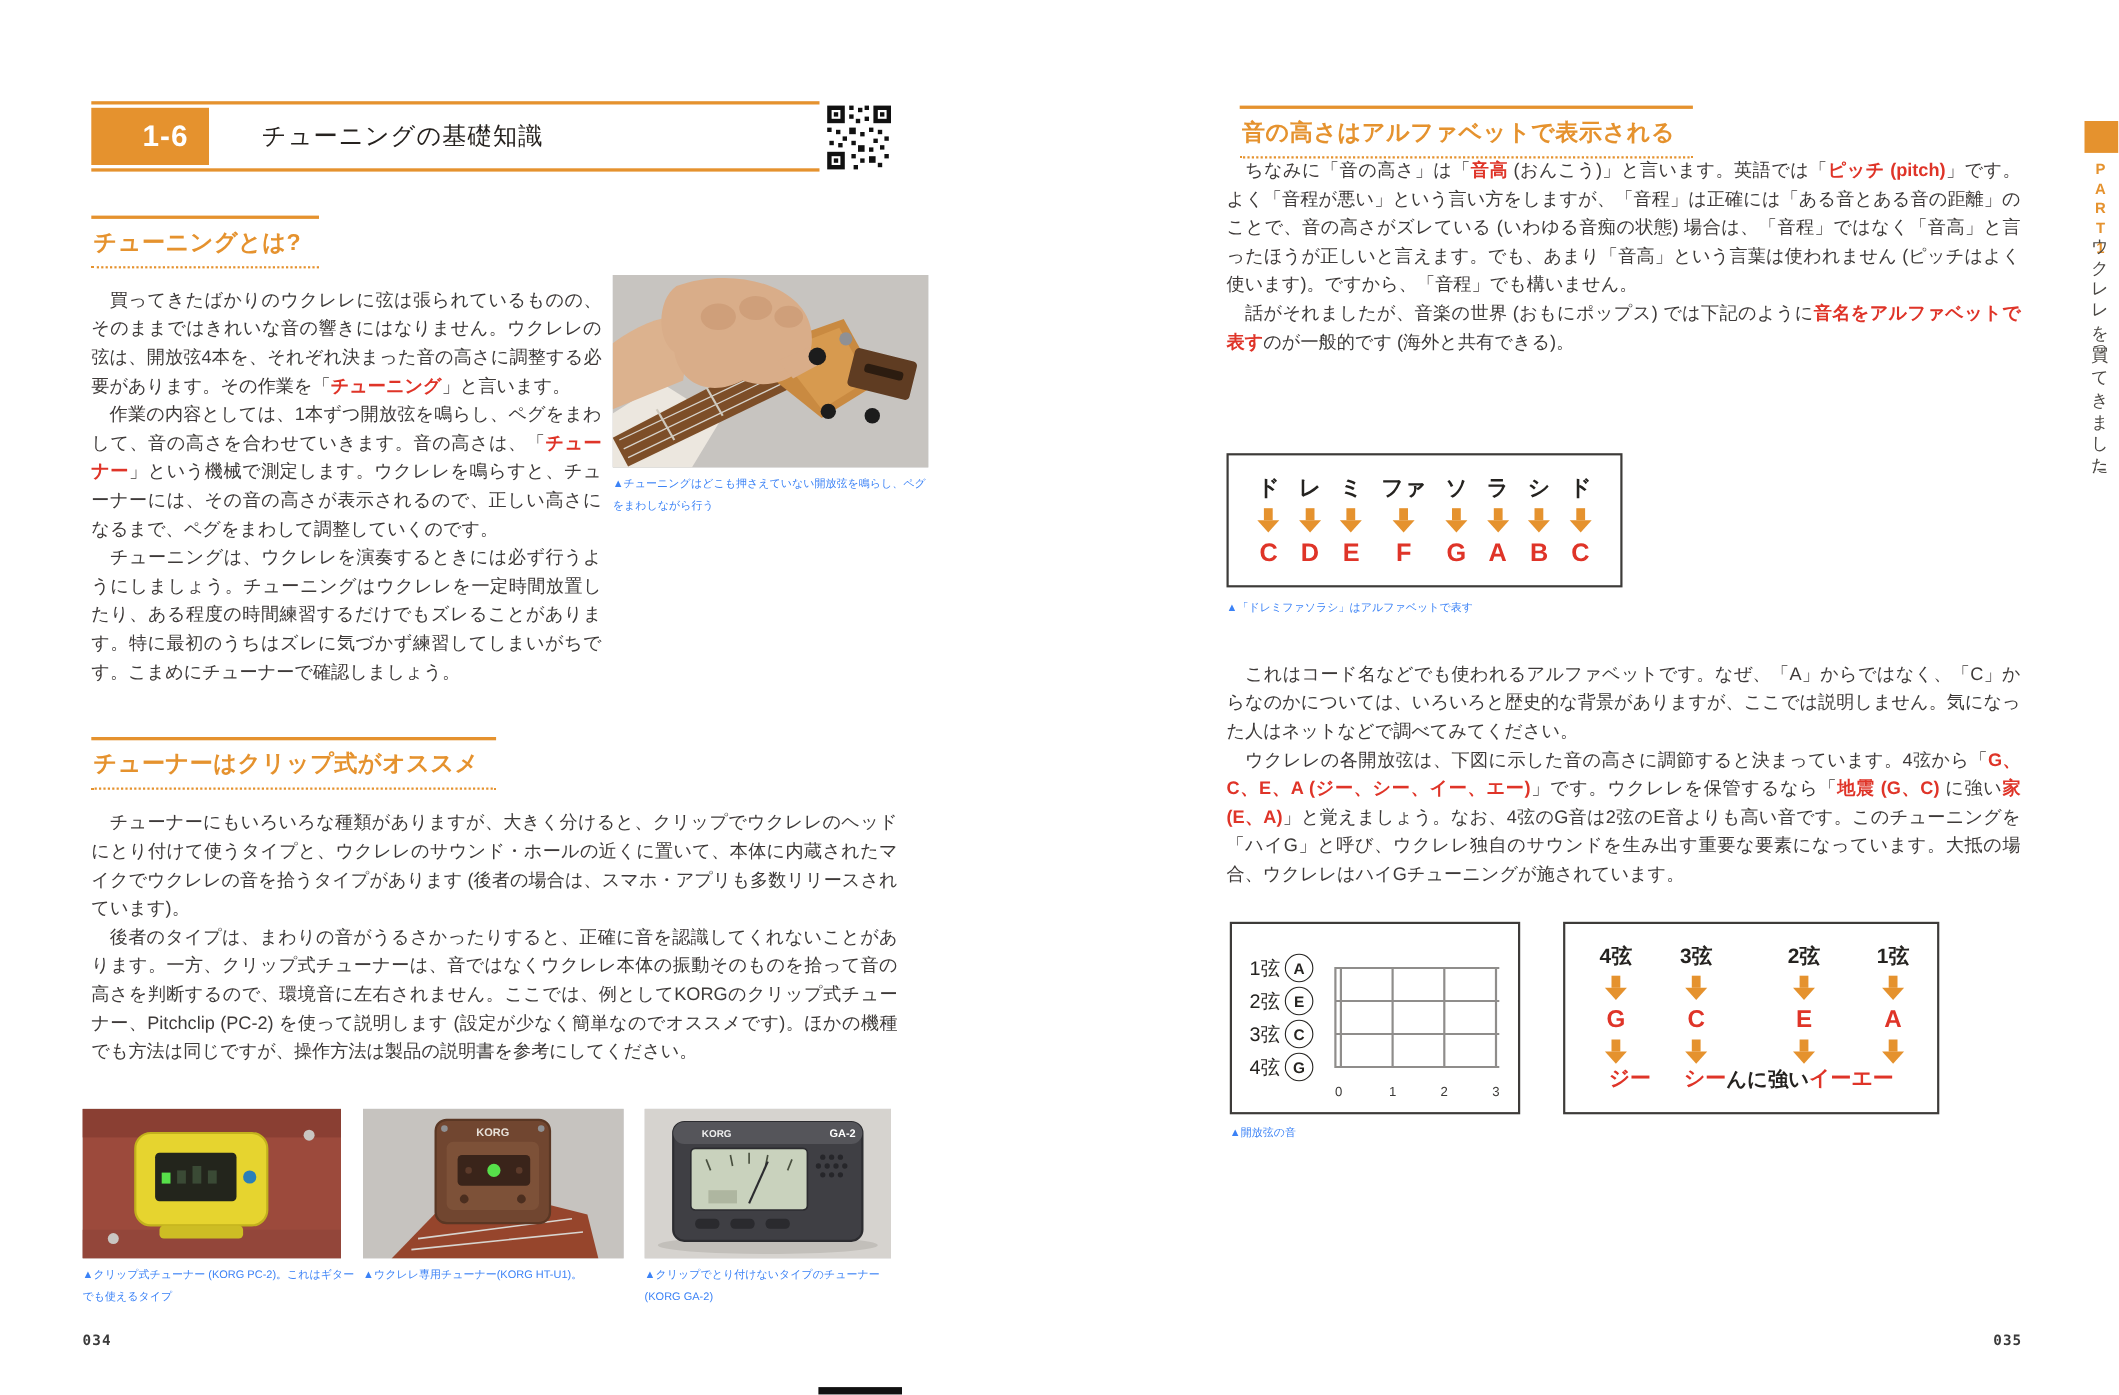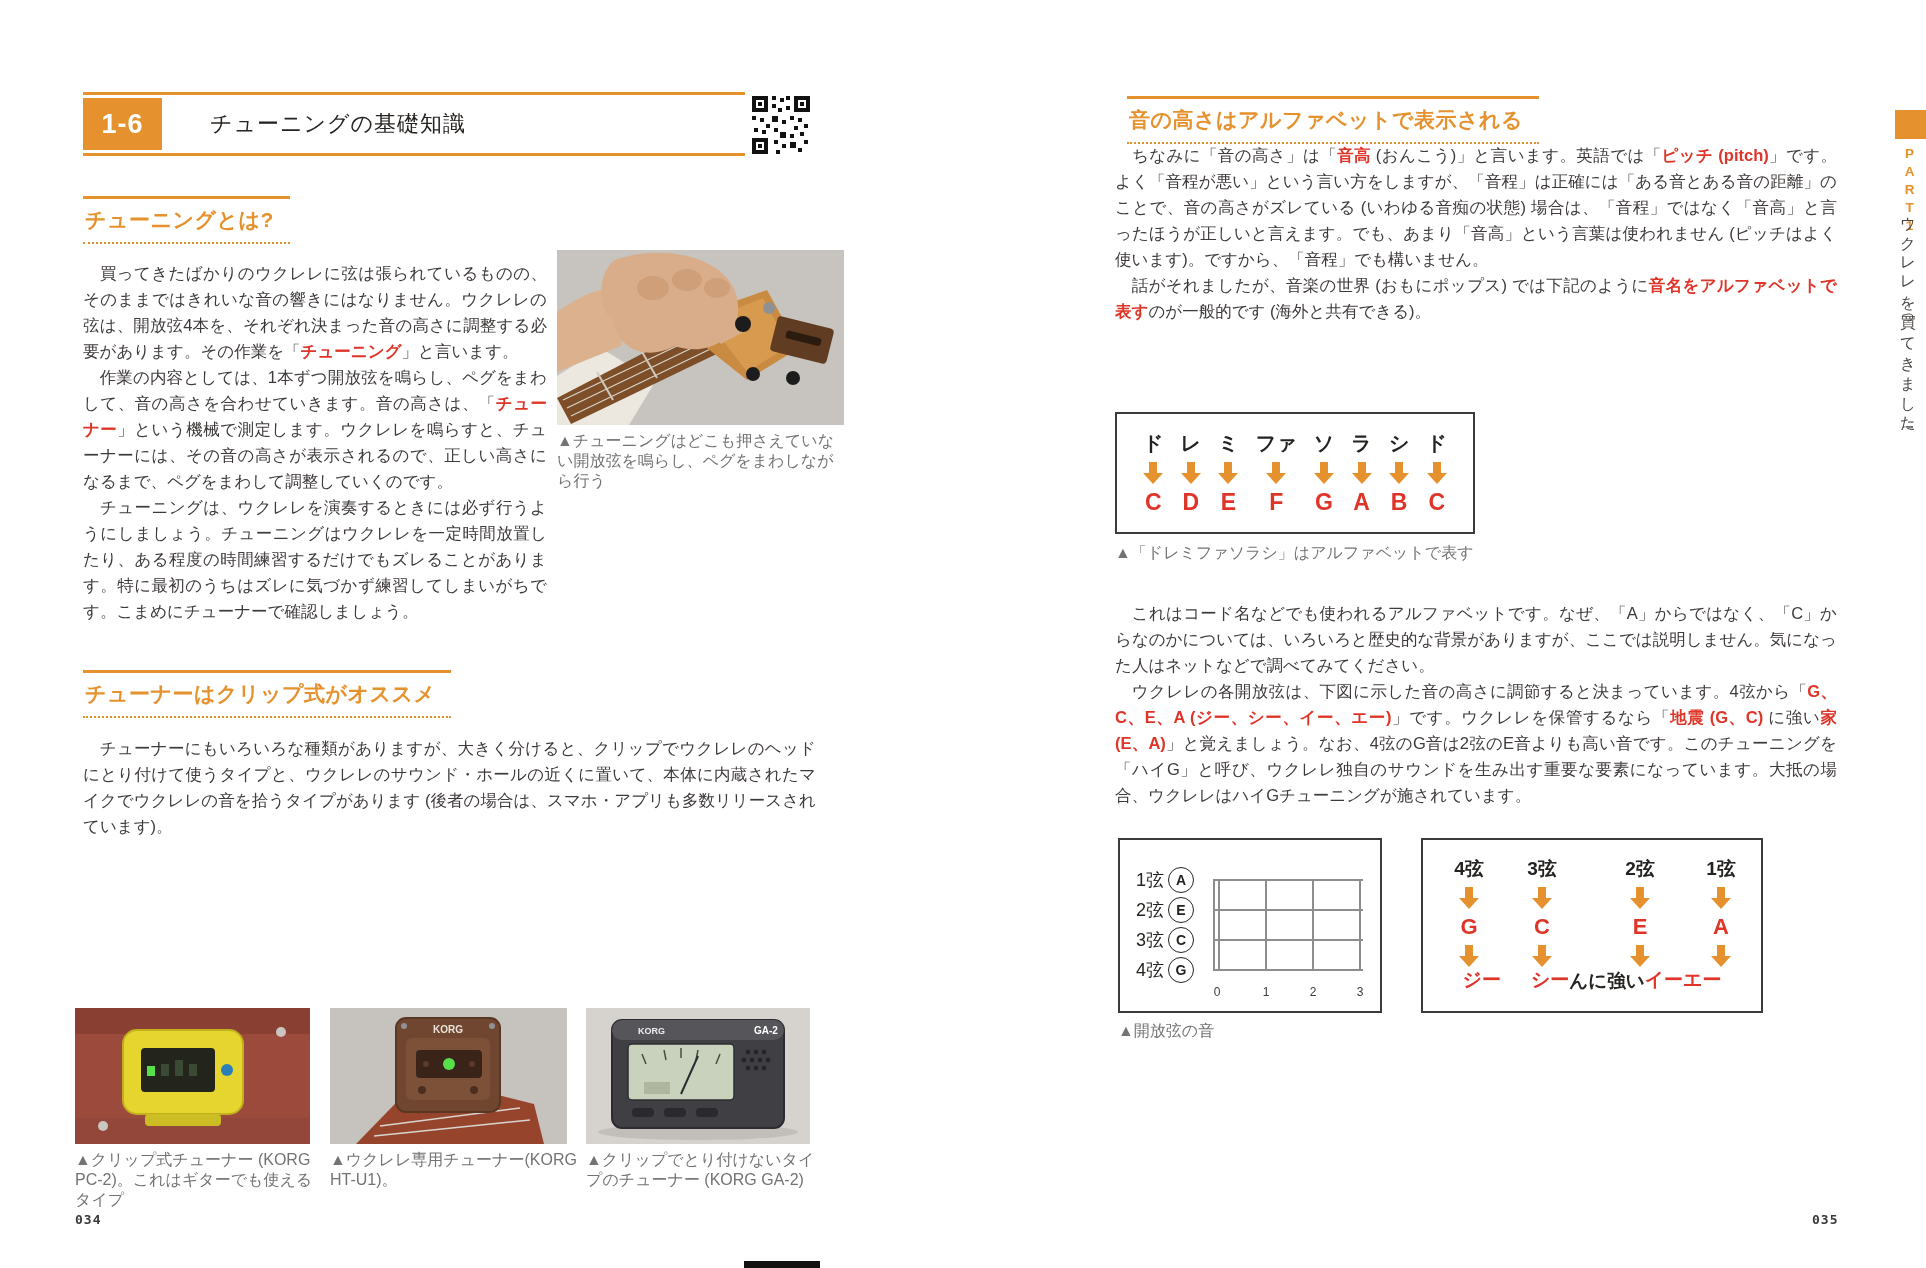--- a/index.html
+++ b/index.html
@@ -15,33 +15,33 @@
   .abs{position:absolute;}
   
   .hdr{
     left:83px;top:92px;width:662px;height:64px;box-sizing:border-box;
     border-top:3px solid var(--accent);border-bottom:3px solid var(--accent);
     display:flex;align-items:center;
   }
   .hdr-num{
     width:79px;height:52px;background:var(--accent);color:#fff;
     display:flex;align-items:center;justify-content:center;
-    font-size:27px;font-weight:bold;letter-spacing:1px;
+    font-size:27px;font-weight:bold;letter-spacing:1px;padding-left:28px;
   }
   .hdr-title{margin-left:48px;font-size:22px;font-weight:normal;color:#26221f;letter-spacing:1px;}
   
   .sec-head{
     display:inline-block;border-top:3px solid var(--accent);border-bottom:2px dotted var(--accent);
     padding:7px 16px 8px 2px;font-size:21px;font-weight:bold;color:var(--accent);letter-spacing:0.5px;
   }
   
   .body-txt{font-size:16.5px;line-height:26px;text-align:justify;color:var(--ink);}
   .body-txt p{margin:0;}
   .rd{color:var(--red);font-weight:bold;}
-  .caption{font-size:16px;line-height:20px;color:#737373;}
+  .caption{font-size:10px;line-height:20px;color:#3b82f6;}
   .pnum{font-size:13px;color:#3a3a3a;letter-spacing:1px;font-family:"DejaVu Sans Mono","Liberation Mono",monospace;font-weight:bold;}
   
   .barr{width:20px;height:22px;position:relative;flex:none;}
   .barr::before{content:"";position:absolute;left:6px;top:0;width:8px;height:11px;background:var(--accent);}
   .barr::after{content:"";position:absolute;left:0;top:11px;width:0;height:0;
     border-left:10px solid transparent;border-right:10px solid transparent;border-top:11px solid var(--accent);}
   
   .doremi{
     left:1115px;top:412px;width:360px;height:122px;box-sizing:border-box;border:2px solid #3d3b39;
     display:flex;justify-content:space-between;align-items:center;padding:0 26px;background:#fff;
@@ -168,20 +168,21 @@
     <circle cx="186" cy="74" r="8" fill="#1c1c1c"></circle>
   </svg>
   <div class="abs caption" style="left:557px;top:431px;width:292px">▲チューニングはどこも押さえていない開放弦を鳴らし、ペグをまわしながら行う</div>
 
   <div class="abs" style="left:83px;top:670px">
     <h2 class="sec-head" style="margin:0">チューナーはクリップ式がオススメ</h2>
   </div>
 
   <div class="abs body-txt" style="left:83px;top:735px;width:733px">
     <p>　チューナーにもいろいろな種類がありますが、大きく分けると、クリップでウクレレのヘッドにとり付けて使うタイプと、ウクレレのサウンド・ホールの近くに置いて、本体に内蔵されたマイクでウクレレの音を拾うタイプがあります (後者の場合は、スマホ・アプリも多数リリースされています)。</p>
+    <p>　後者のタイプは、まわりの音がうるさかったりすると、正確に音を認識してくれないことがあります。一方、クリップ式チューナーは、音ではなくウクレレ本体の振動そのものを拾って音の高さを判断するので、環境音に左右されません。ここでは、例としてKORGのクリップ式チューナー、Pitchclip (PC-2) を使って説明します (設定が少なく簡単なのでオススメです)。ほかの機種でも方法は同じですが、操作方法は製品の説明書を参考にしてください。</p>
   </div>
 
   <svg class="abs photo" style="left:75px;top:1008px" width="235" height="136" viewBox="0 0 235 136">
     <rect width="235" height="136" fill="#9c4a3c"></rect>
     <rect width="235" height="26" fill="#8a3f33"></rect>
     <rect x="0" y="110" width="235" height="26" fill="#93463a"></rect>
     <circle cx="28" cy="118" r="5" fill="#c9c6c2"></circle>
       <circle cx="206" cy="24" r="5" fill="#c9c6c2"></circle>
     <rect x="48" y="22" width="120" height="84" rx="14" fill="#e6d42f" stroke="#c2b11d" stroke-width="2"></rect>
     <rect x="66" y="40" width="74" height="44" rx="4" fill="#23251c"></rect>

